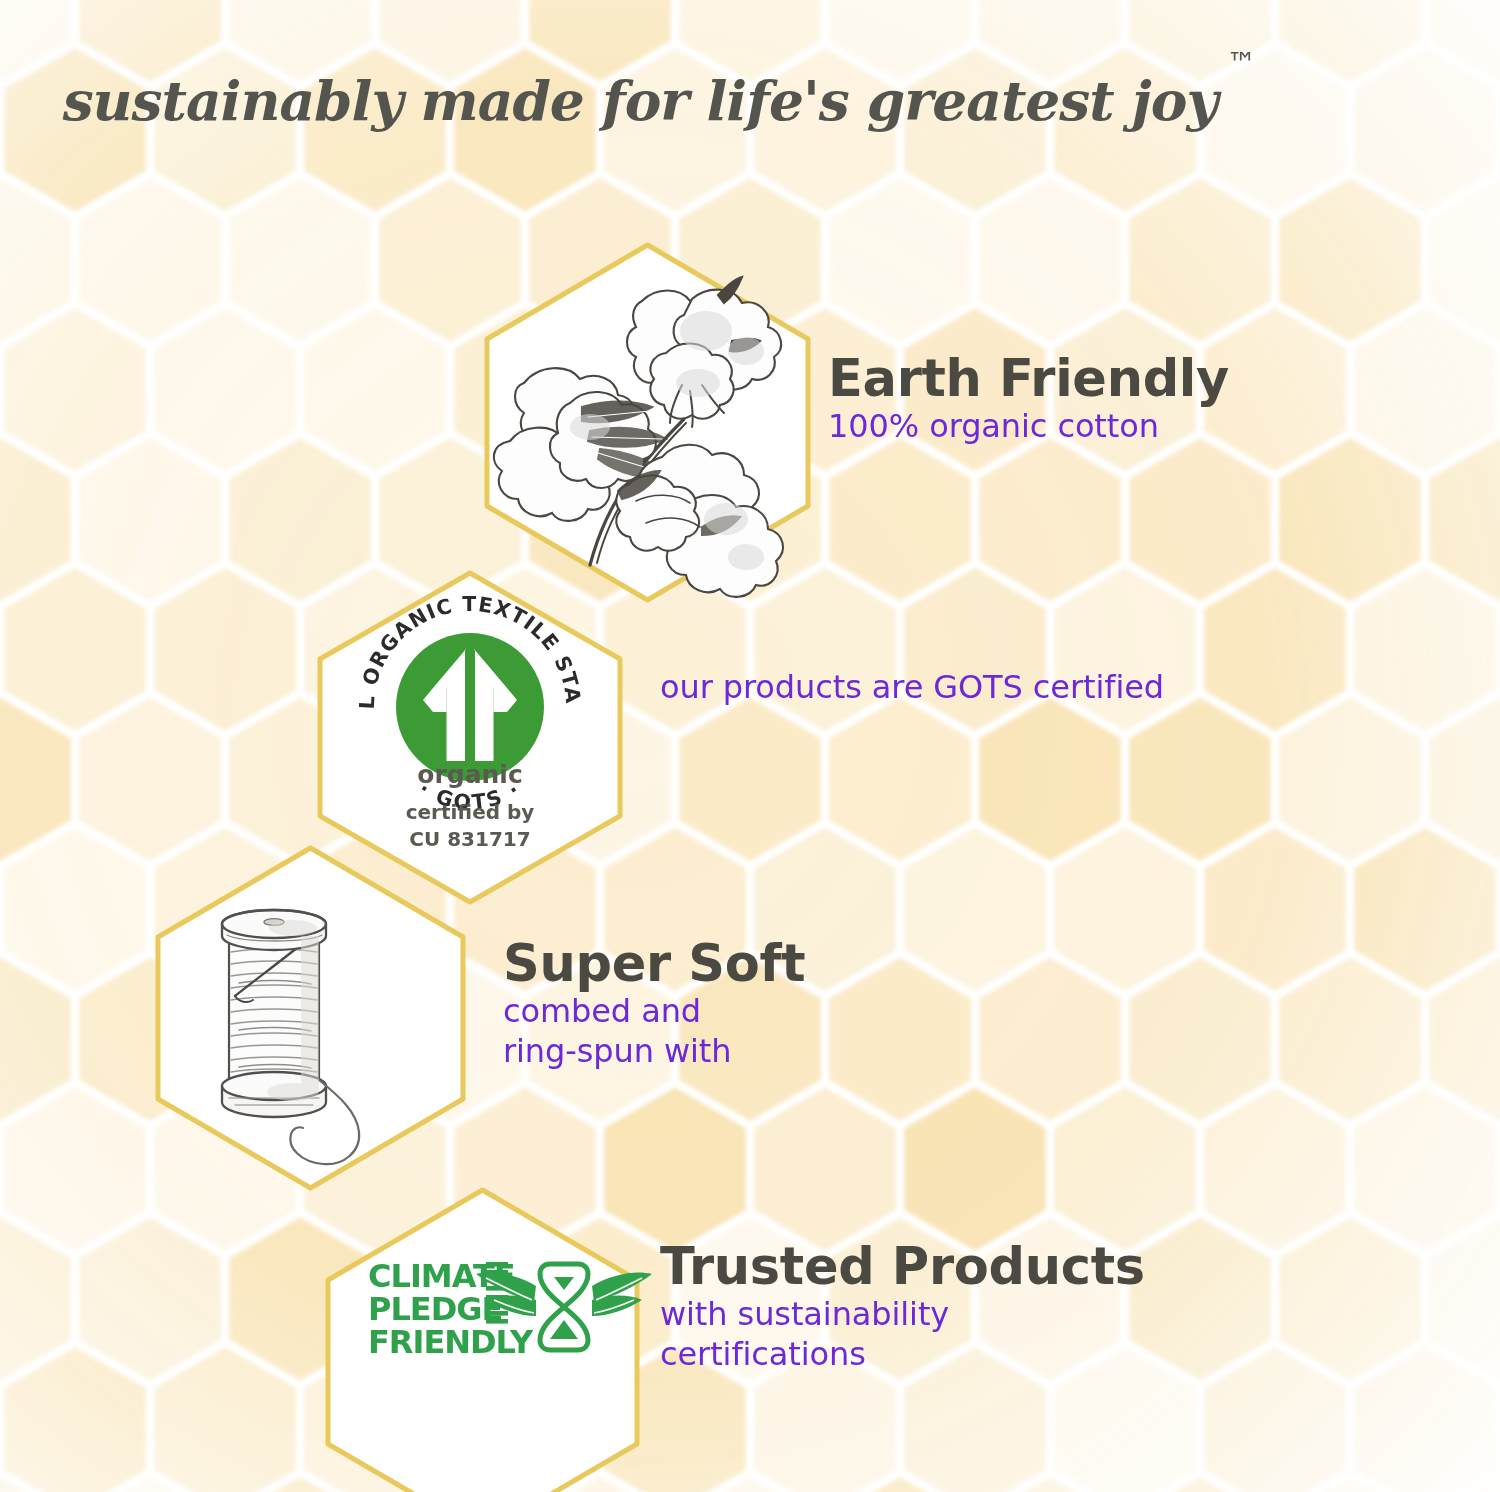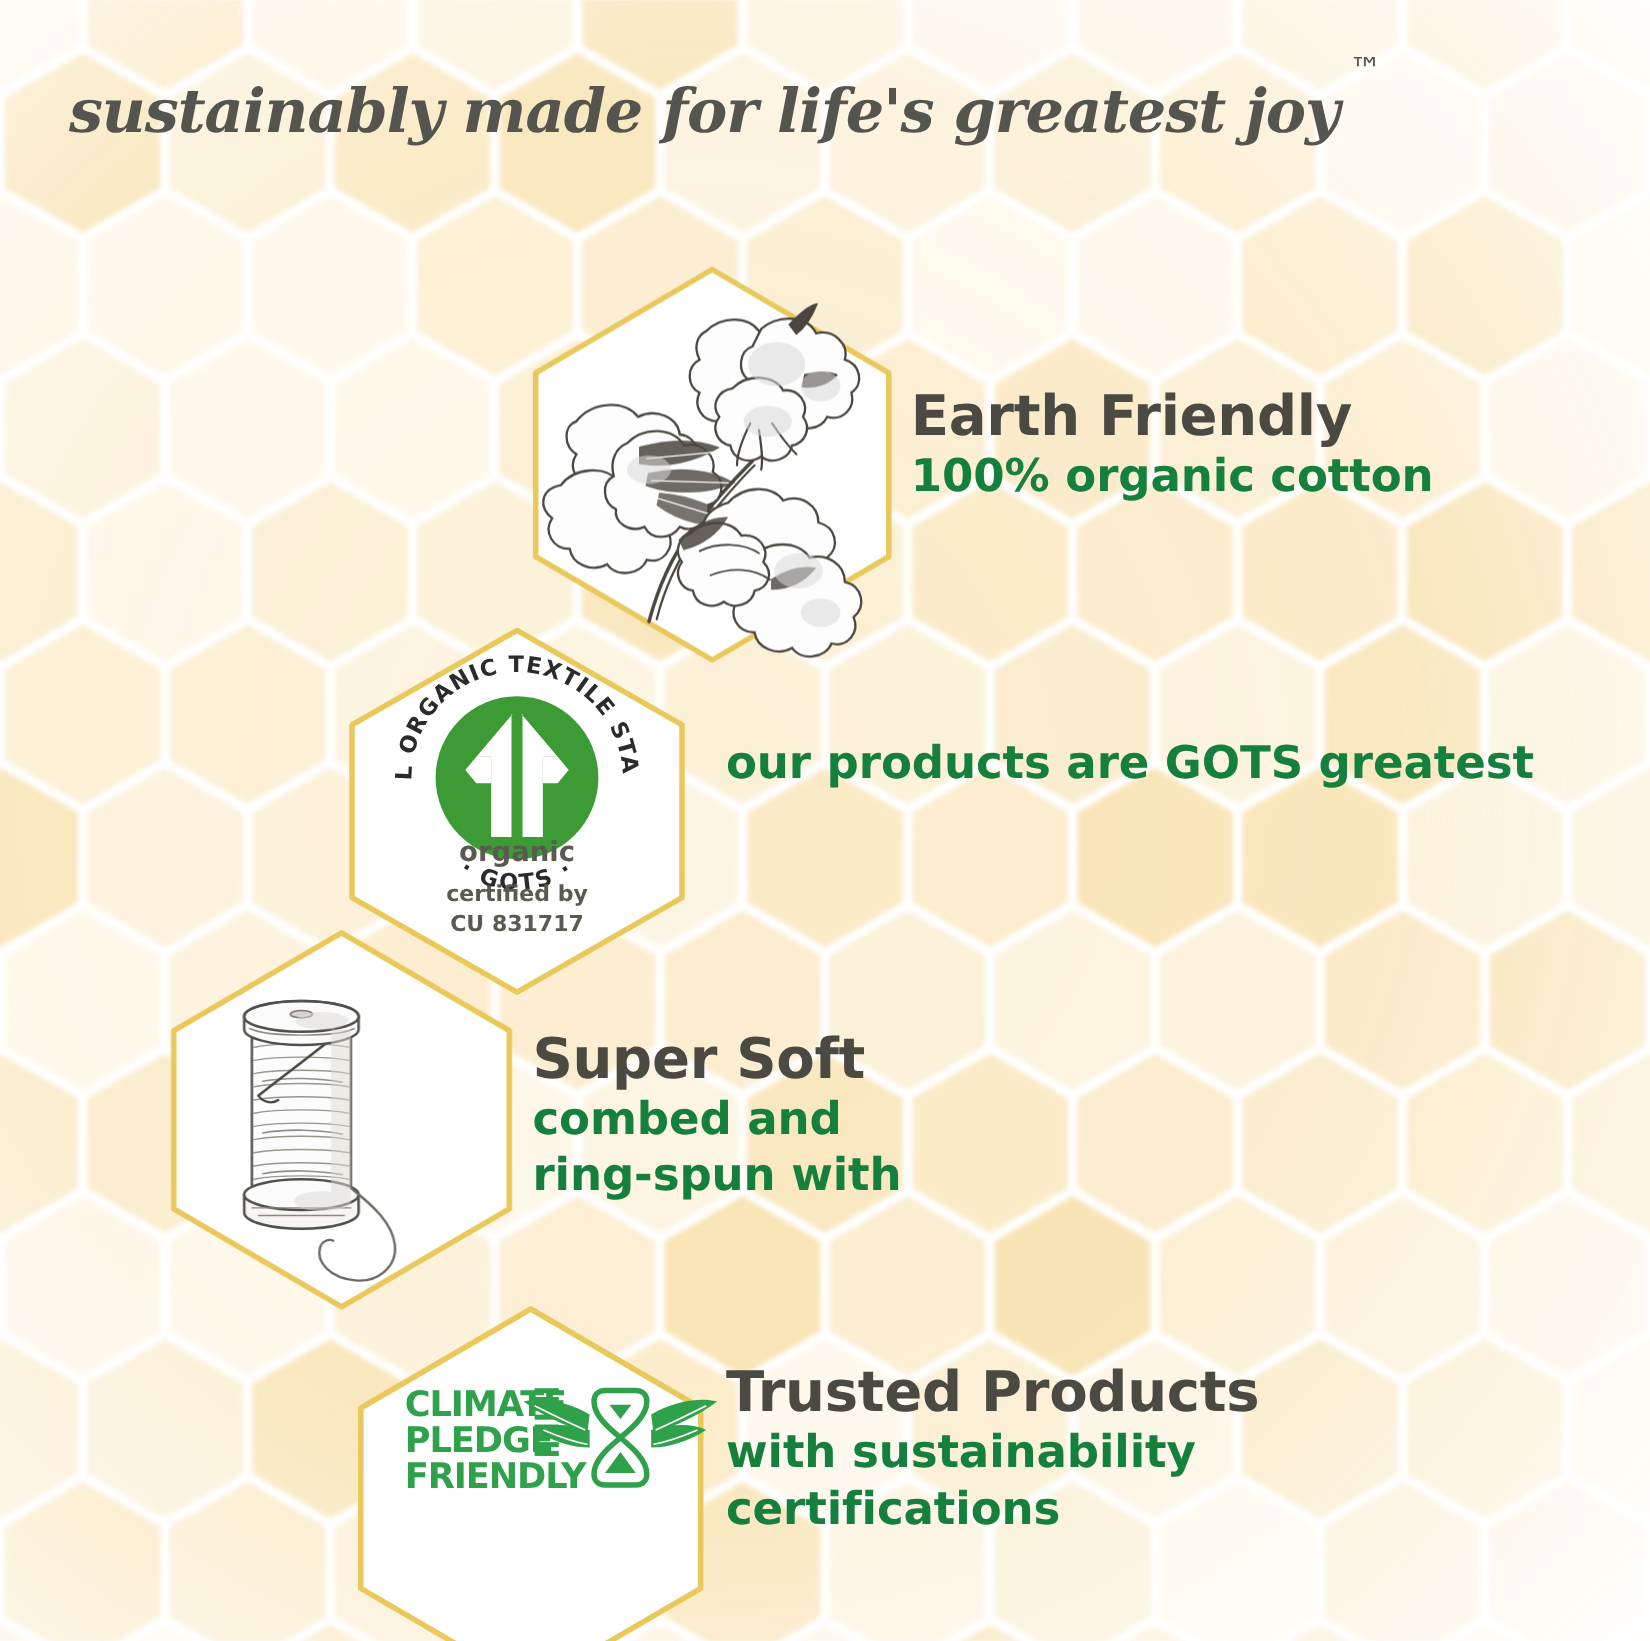--- a/index.html
+++ b/index.html
@@ -31,23 +31,23 @@
     font-family:"DejaVu Sans", sans-serif;
     font-weight:700;
     font-size:51px;
     color:#4a4a42;
     letter-spacing:-0.3px;
     line-height:1.12;
     white-space:nowrap;
   }
   .feature-line{
     font-family:"DejaVu Sans", sans-serif;
-    font-weight:700;
-    font-size:41px;
-    color:#15803d;
+    font-weight:400;
+    font-size:32px;
+    color:#6d28d9;
     letter-spacing:-0.1px;
     line-height:1.24;
     white-space:nowrap;
   }
 </style>
 </head>
 <body>
 
 <div id="stage">
 
@@ -445,21 +445,21 @@
       </g>
       <g>
         <text x="165" y="218" text-anchor="middle" font-family="DejaVu Sans, sans-serif" font-size="25" font-weight="700" fill="#5a5a52" id="gots-organic">organic</text>
         <text x="165" y="254" text-anchor="middle" font-family="DejaVu Sans, sans-serif" font-size="20" font-weight="700" fill="#5a5a52" id="gots-certby">certified by</text>
         <text x="165" y="281" text-anchor="middle" font-family="DejaVu Sans, sans-serif" font-size="20" font-weight="700" fill="#5a5a52" id="gots-code">CU 831717</text>
       </g>
     </svg>
   </div>
 
   <div class="feature-text" style="left:660px;top:668px;">
-    <div class="feature-line">our products are GOTS greatest</div>
+    <div class="feature-line">our products are GOTS certified</div>
   </div>
 
   <div class="hexcard" style="left:143px;top:840px;width:335px;height:356px;">
     <svg width="335" height="356" viewBox="0 0 335 356" xmlns="http://www.w3.org/2000/svg">
       <path d="M167.5 8 L320 97 L320 259 L167.5 348 L15 259 L15 97 Z" fill="#ffffff" stroke="#e9c95c" stroke-width="5" stroke-linejoin="round" vector-effect="non-scaling-stroke"></path>
       <g stroke="#51504b" fill="none" stroke-width="2" stroke-linecap="round">
 
         <path d="M86 88 L86 254 L176 254 L176 88 Z" fill="#fcfcfc" stroke="none"></path>
         <path d="M86 88 L86 254 M176 88 L176 254" stroke-width="2.2"></path>
 
@@ -507,21 +507,21 @@
 
         <g fill="#dedbd6" stroke="none" opacity=".5">
           <path d="M158 96 L176 96 L176 250 L158 250 Z"></path>
           <ellipse cx="150" cy="88" rx="24" ry="8"></ellipse>
           <ellipse cx="150" cy="252" rx="26" ry="9"></ellipse>
         </g>
       </g>
     </svg>
   </div>
 
-  <div class="feature-text" style="left:484px;top:935px;">
+  <div class="feature-text" style="left:503px;top:935px;">
     <div class="feature-title">Super Soft</div>
     <div class="feature-line">combed and</div>
     <div class="feature-line">ring-spun with</div>
   </div>
 
   <div class="hexcard" style="left:310px;top:1182px;width:345px;height:310px;">
     <svg width="345" height="330" viewBox="0 0 345 330" xmlns="http://www.w3.org/2000/svg">
       <path d="M172.5 8 L327 98 L327 262 L172.5 352 L18 262 L18 98 Z" fill="#ffffff" stroke="#e9c95c" stroke-width="5" stroke-linejoin="round" vector-effect="non-scaling-stroke"></path>
       <g>
         <text x="58" y="105" font-family="DejaVu Sans, sans-serif" font-size="32" font-weight="700" fill="#2fa14a" letter-spacing="-1" id="cpf-l1">CLIMATE</text>

